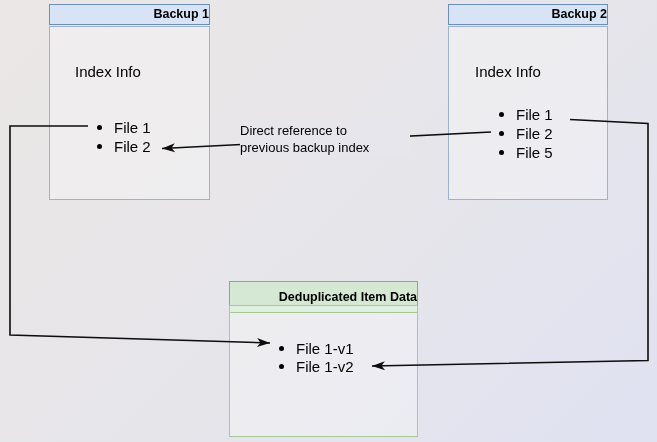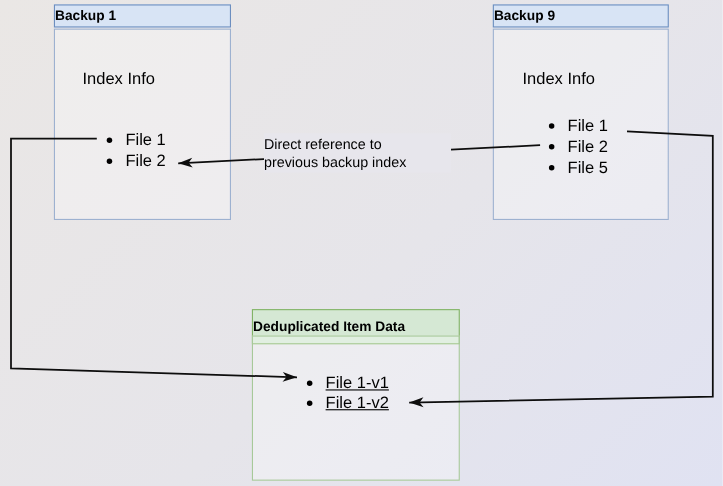--- a/index.html
+++ b/index.html
@@ -14,21 +14,21 @@
     width:657px;height:442px;overflow:hidden;
     font-family:"Liberation Sans", sans-serif;
     color:var(--text);
   }
   .stage{
     position:relative;width:657px;height:442px;
     background:linear-gradient(135deg, var(--bg-start) 0%, var(--bg-mid) 55%, var(--bg-end) 100%);
   }
   .node-header{
     position:absolute;box-sizing:border-box;
-    display:flex;align-items:center;justify-content:flex-start;
+    display:flex;align-items:center;justify-content:flex-end;
     font-size:12.5px;font-weight:bold;line-height:1;
   }
   .node-header.blue{background:var(--blue-header-fill);border:1.5px solid var(--blue-border);}
   .node-header.green{background:var(--green-header-fill);border:1.5px solid var(--green-border);}
   .node-body{
     position:absolute;box-sizing:border-box;background:var(--box-body-fill);
   }
   .node-body.blue{border:1.5px solid var(--blue-body-border);}
   .node-body.green{border:1.5px solid var(--green-body-border);}
   #backup1-header{left:49px;top:4px;width:161px;height:21px;}
@@ -40,21 +40,21 @@
   .section-label{
     position:absolute;font-size:15px;line-height:18px;white-space:nowrap;text-align:center;
   }
   #backup1-body .section-label{left:25px;top:36px;}
   #backup2-body .section-label{left:26px;top:36px;}
   .file-list{position:absolute;}
   #backup1-list{left:45px;top:91px;}
   #backup2-list{left:48px;top:78px;}
   #dedup-list{left:47px;top:33px;}
   .file-row{display:flex;align-items:center;height:19px;}
-  #dedup-list .file-row{height:18px;text-decoration:underline;}
+  #dedup-list .file-row{height:18px;}
   .bullet-dot{
     width:5px;height:5px;border-radius:50%;background:var(--text);
     margin-left:2px;margin-right:12px;flex:none;
   }
   .file-text{font-size:15px;line-height:1;white-space:nowrap;}
   .arrows{position:absolute;left:0;top:0;z-index:3;}
   .arrows path{stroke:var(--arrow);stroke-width:1.6;fill:none;stroke-linejoin:miter;}
   #arrowhead path{fill:var(--arrow);stroke:none;}
   .annotation{
     position:absolute;left:240px;top:121px;width:170px;z-index:4;
@@ -78,21 +78,21 @@
         <span class="file-text">File 1</span>
       </div>
       <div class="file-row">
         <span class="bullet-dot"></span>
         <span class="file-text">File 2</span>
       </div>
     </div>
   </div>
 
   <div id="backup2-header" class="node-header blue">
-    <span>Backup 9</span>
+    <span>Backup 2</span>
   </div>
   <div id="backup2-body" class="node-body blue">
     <div class="section-label">Index Info</div>
     <div id="backup2-list" class="file-list">
       <div class="file-row">
         <span class="bullet-dot"></span>
         <span class="file-text">File 1</span>
       </div>
       <div class="file-row">
         <span class="bullet-dot"></span>

